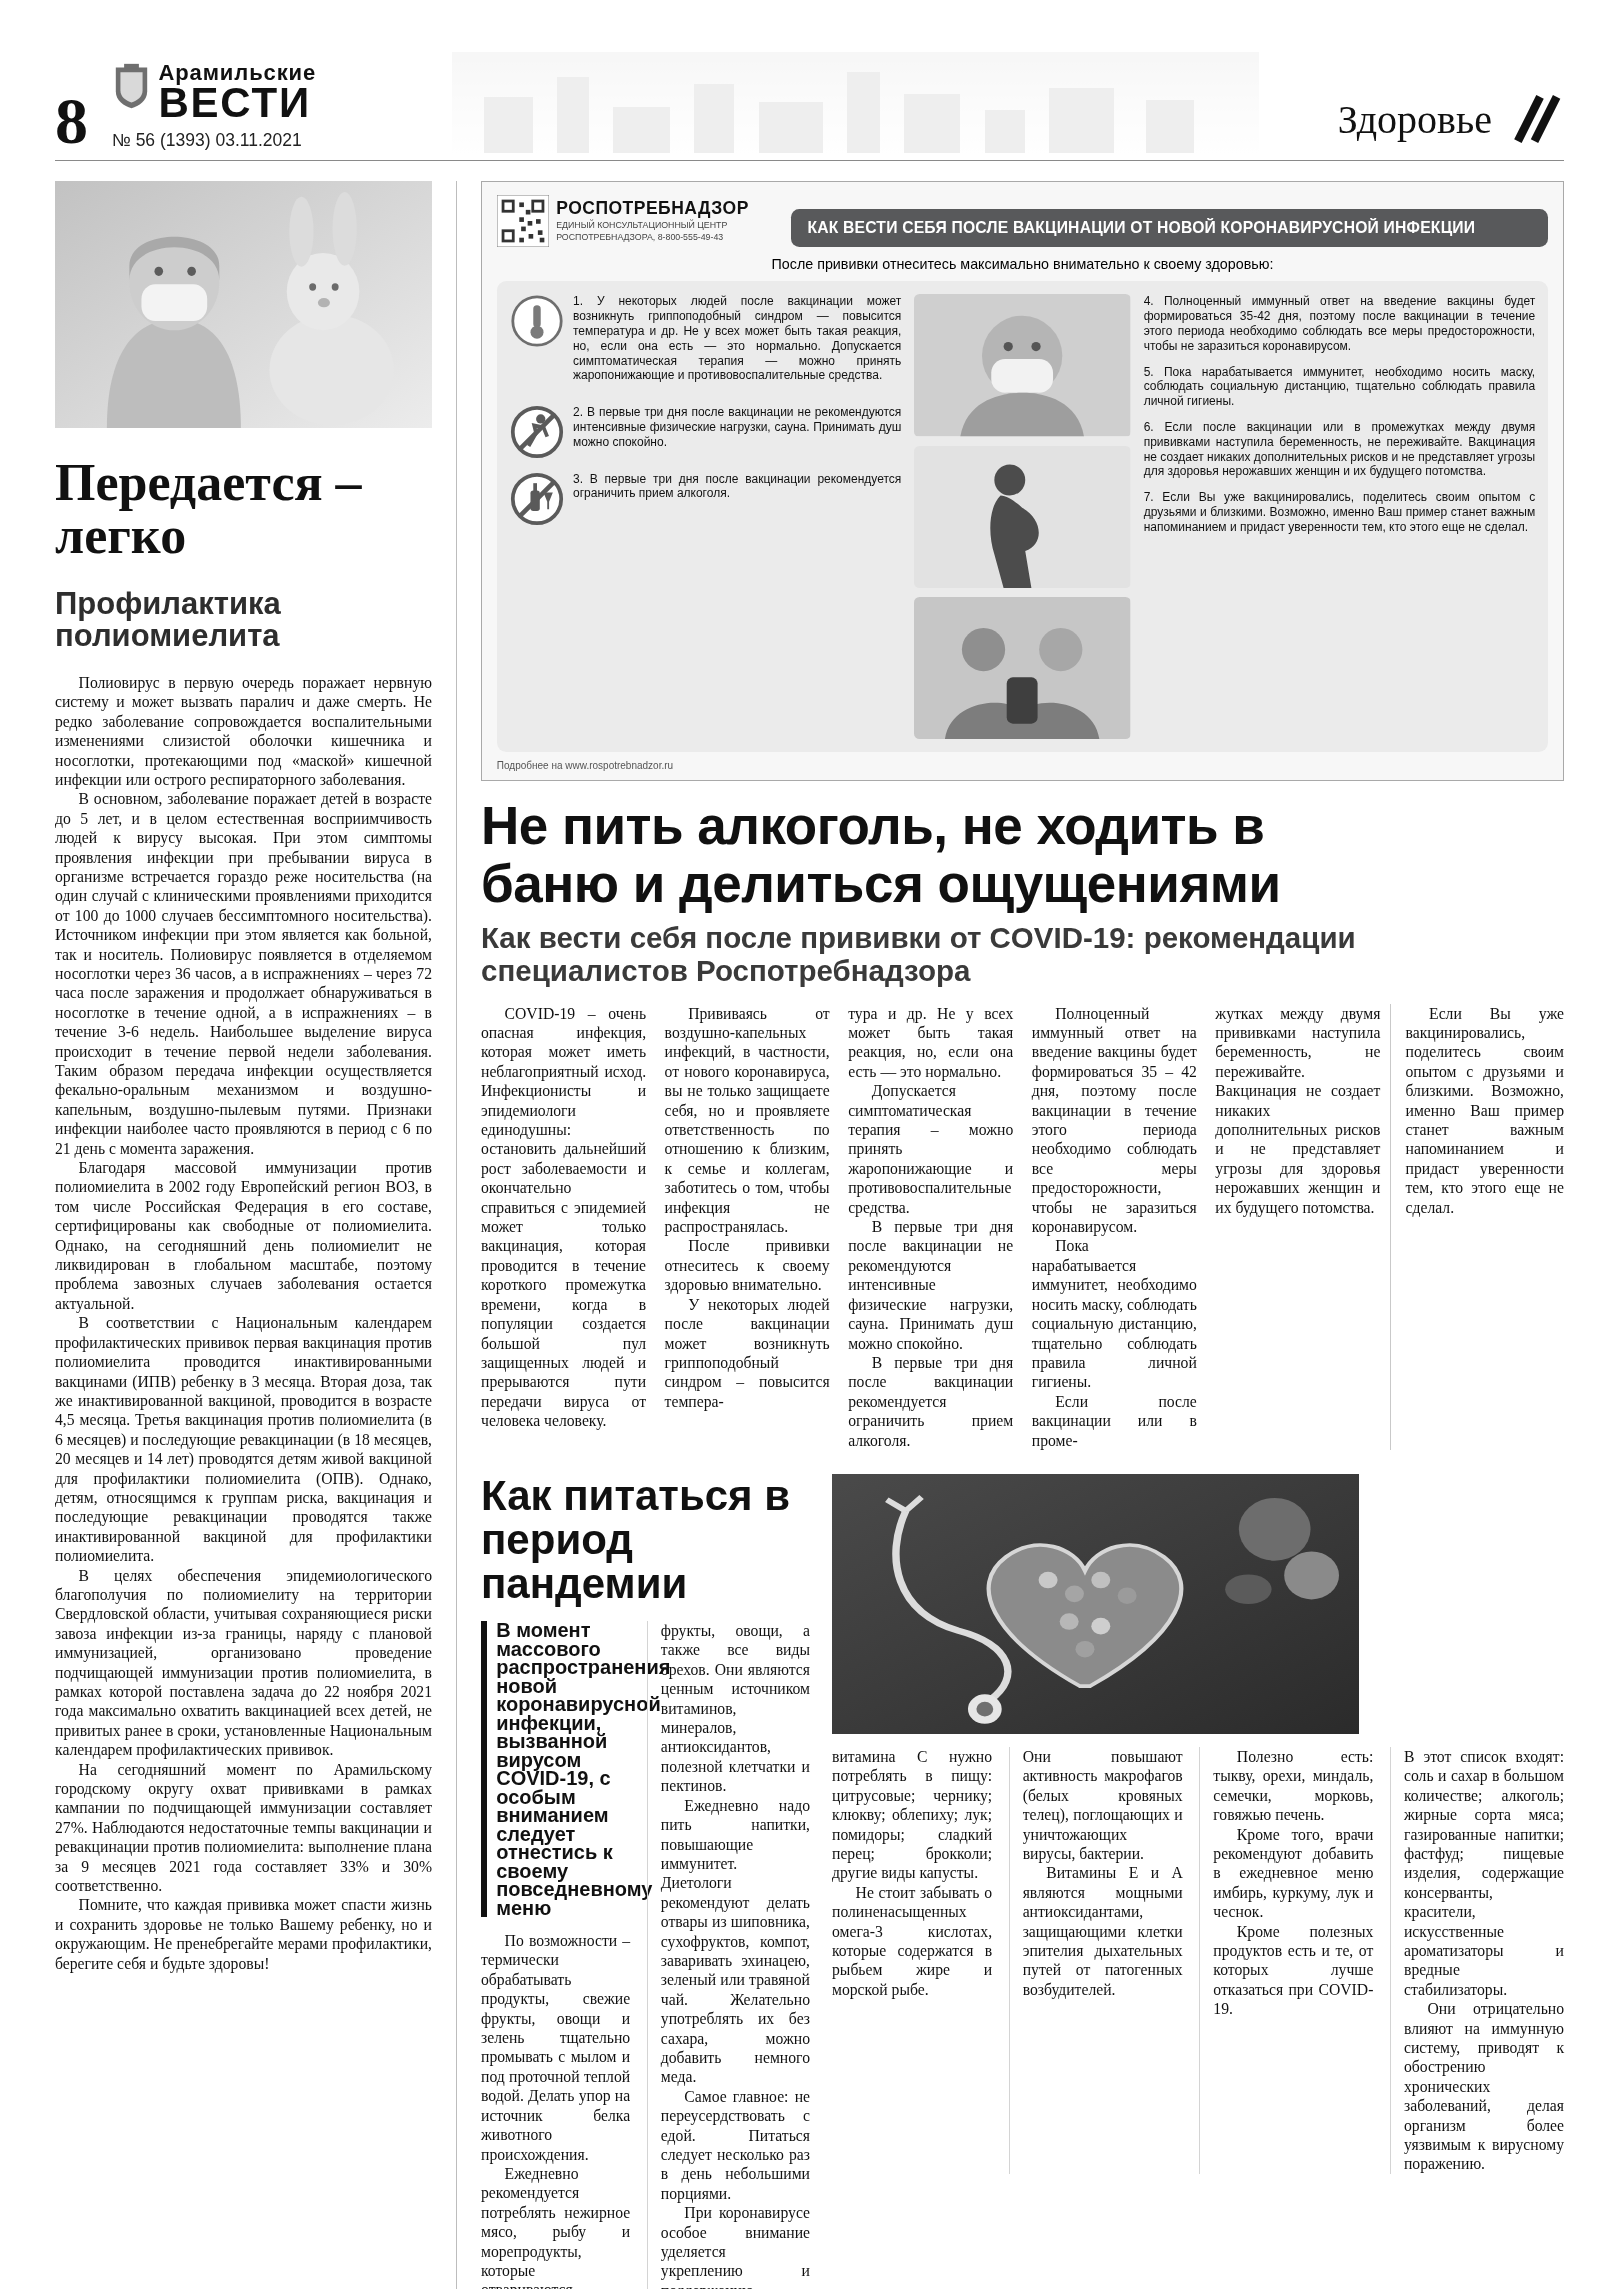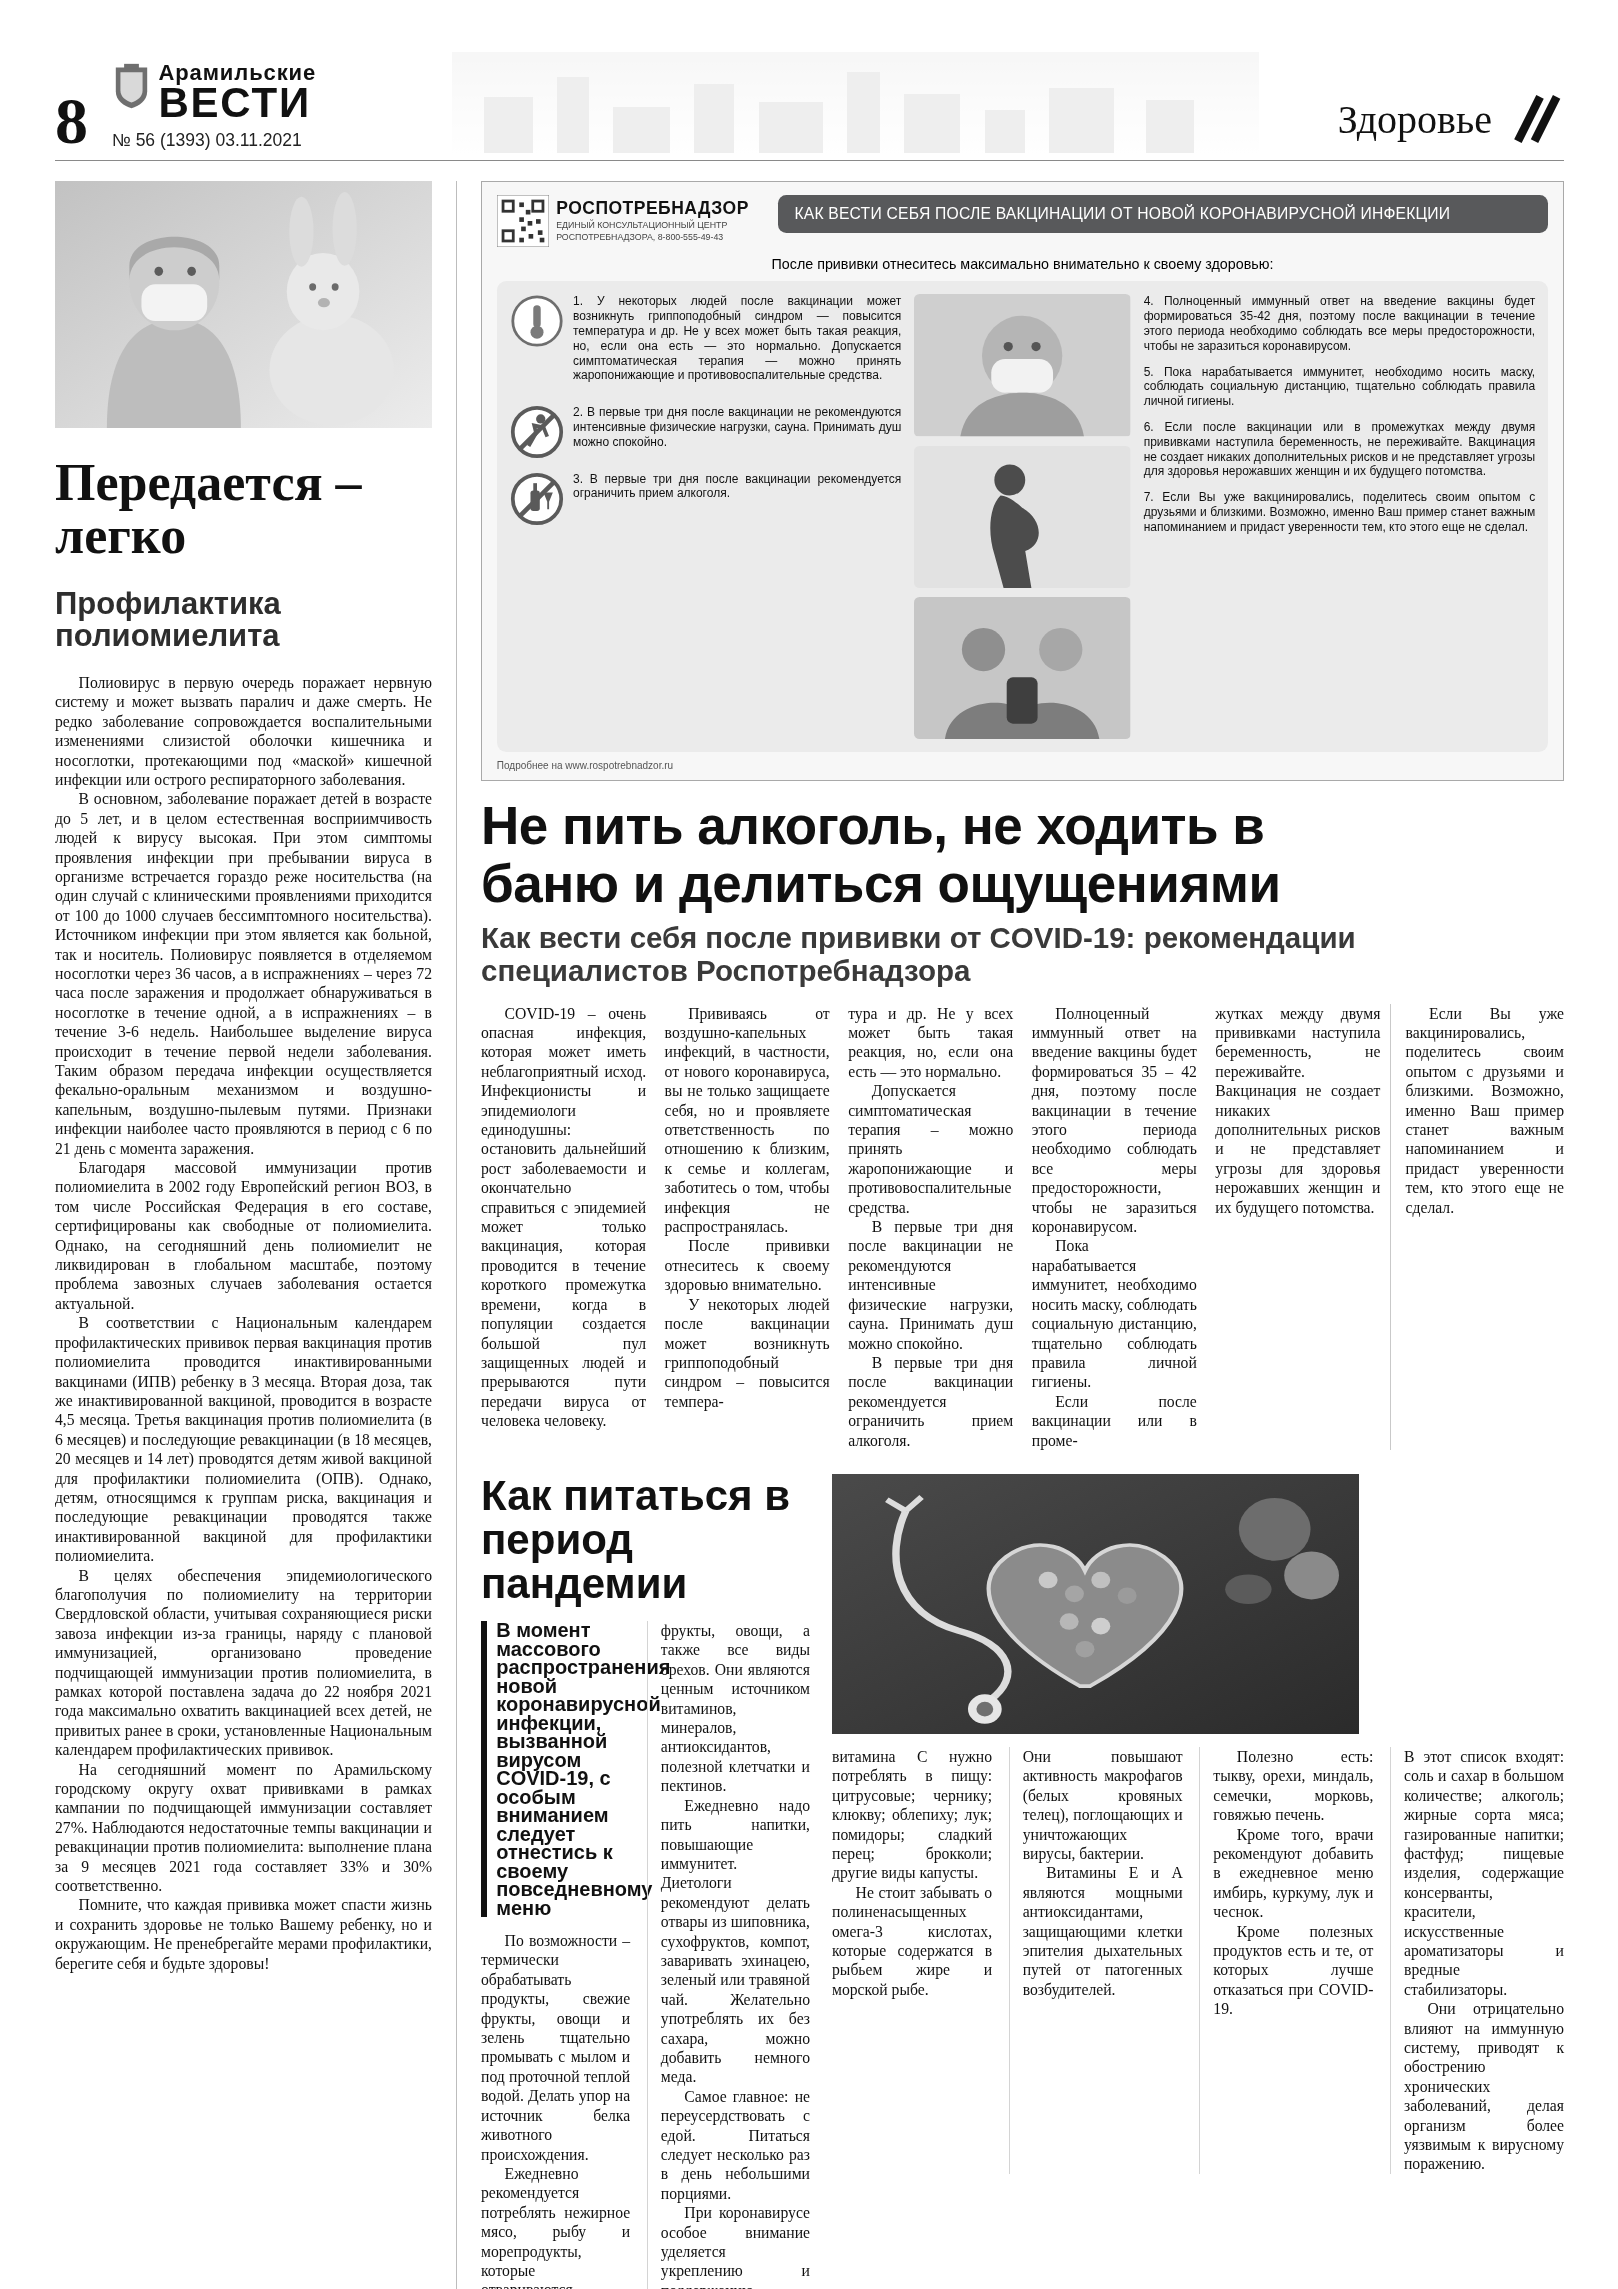--- a/index.html
+++ b/index.html
@@ -34,28 +34,28 @@
   .left-col { width:402px; flex:0 0 402px; border-right:0.9px solid #bdbdbd; padding-right:24px; }
   .right-area { flex:1; min-width:0; }
   
   .photo1 { width:100%; height:247px; display:block; }
   .polio-title { font-size:52px; font-weight:bold; line-height:1.02; margin:28px 0 13px 0; width:341px; }
   .polio-sub { font-family:"Liberation Sans",sans-serif; font-size:31px; font-weight:bold; color:#2e2e2e; line-height:1.05; margin-bottom:20px; }
   .body p { margin:0; text-indent:1.5em; font-size:15.7px; line-height:19.4px; text-align:justify; }
   .cont > p:first-child { text-indent:0; }
   
   .ig { border:0.9px solid #a9a9a9; background:#f7f7f7; padding:13px 14.8px 9.2px 14.8px; }
-  .ig-head { display:flex; align-items:flex-start; }
+  .ig-head { display:flex; align-items:flex-end; gap:13px; }
   .ig-agency { display:flex; gap:7.4px; align-items:center; width:281px; flex:0 0 281px; }
   .qr { width:52px; height:52px; flex:0 0 52px; }
   .ig-agency-names { font-family:"Liberation Sans",sans-serif; line-height:1.1; }
   .ig-agency-main { font-weight:bold; font-size:17.5px; letter-spacing:0.5px; }
   .ig-agency-sub { font-size:8.8px; color:#444; margin-top:2.8px; }
   .ig-bar { flex:1; background:#58595b; color:#fff; font-family:"Liberation Sans",sans-serif;
-            font-weight:normal; font-size:15.7px; padding:10px 16.6px; border-radius:8.3px; letter-spacing:0.2px; }
+            font-weight:bold; font-size:15.7px; padding:10px 16.6px; border-radius:8.3px; letter-spacing:0.2px; }
   .ig-sub { text-align:center; font-family:"Liberation Sans",sans-serif; font-size:14.3px; margin:9.2px 0; color:#000000; }
   .ig-body { display:grid; grid-template-columns:1.05fr .58fr 1.05fr; gap:13px;
              background:#ebebeb; border-radius:9.2px; padding:13px; }
   .ig-point { display:flex; gap:9.2px; margin-bottom:11px; }
   .ig-point p, .ig-right p { margin:0 0 11px 0; font-family:Liberation Sans, sans-serif;
              font-size:12px; line-height:14.8px; text-align:justify; text-indent:0; }
   .ig-icon { width:54px; height:54px; flex:0 0 54px; }
   .ig-mid { display:flex; flex-direction:column; gap:9.2px; align-items:center; }
   .ig-img { width:100%; border-radius:5.5px; overflow:hidden; }
   .ig-foot { font-family:"Liberation Sans",sans-serif; font-size:10px; color:#555; margin-top:7.4px; }

